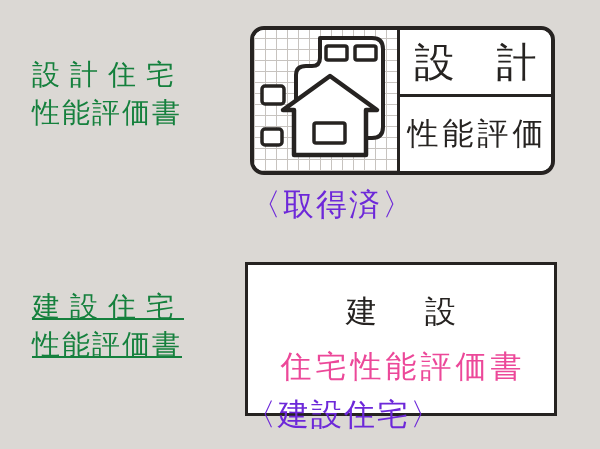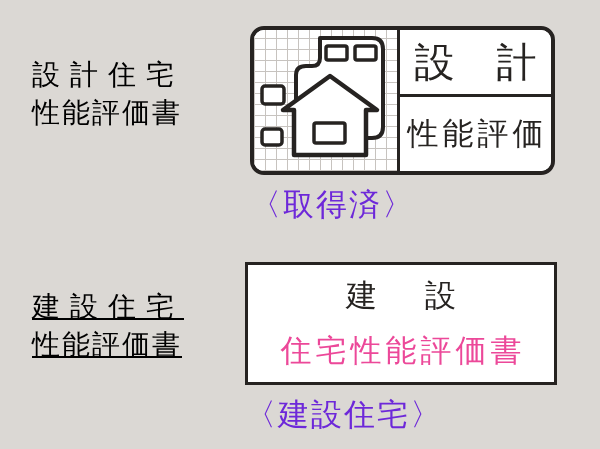--- a/index.html
+++ b/index.html
@@ -12,21 +12,21 @@
     overflow: hidden;
   }
 
   
   .side-label {
     position: absolute;
     left: 32px;
     width: 175px;
     font-size: 28px;
     line-height: 38px;
-    color: #000000;
+    color: #15803d;
   }
   .side-label .l1 { letter-spacing: 10px; margin-right: -10px; }
   .side-label .l2 { letter-spacing: 2px;  margin-right: -2px; }
   .label-design { top: 56px; }
   .label-construction { top: 288px; text-decoration: underline; }
 
   
   .stamp {
     position: absolute;
     left: 250px; top: 26px;
@@ -83,21 +83,21 @@
     letter-spacing: 2px;
     white-space: nowrap;
   }
   .status-design { left: 250px; width: 305px; top: 184px; }
   .status-construction { left: 245px; width: 312px; top: 394px; }
 
   
   .plain-box {
     position: absolute;
     left: 245px; top: 262px;
-    width: 312px; height: 123px;
+    width: 312px; height: 154px;
     background: #ffffff;
     border: 3px solid #262321;
     display: flex;
     flex-direction: column;
     align-items: center;
     justify-content: center;
     gap: 13px;
   }
   .plain-box .b1 {
     font-size: 31px; color: #262321;

